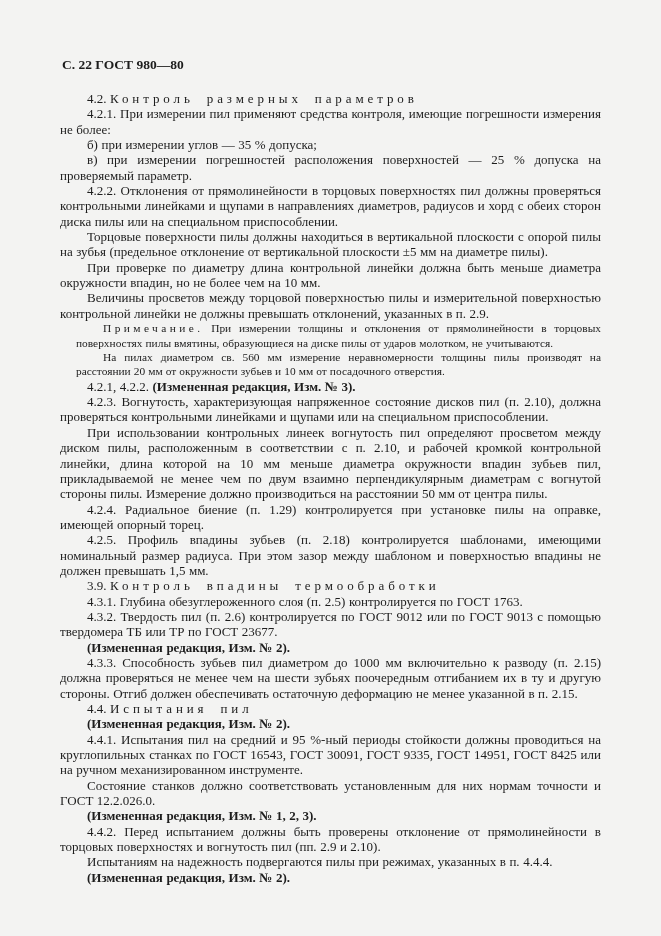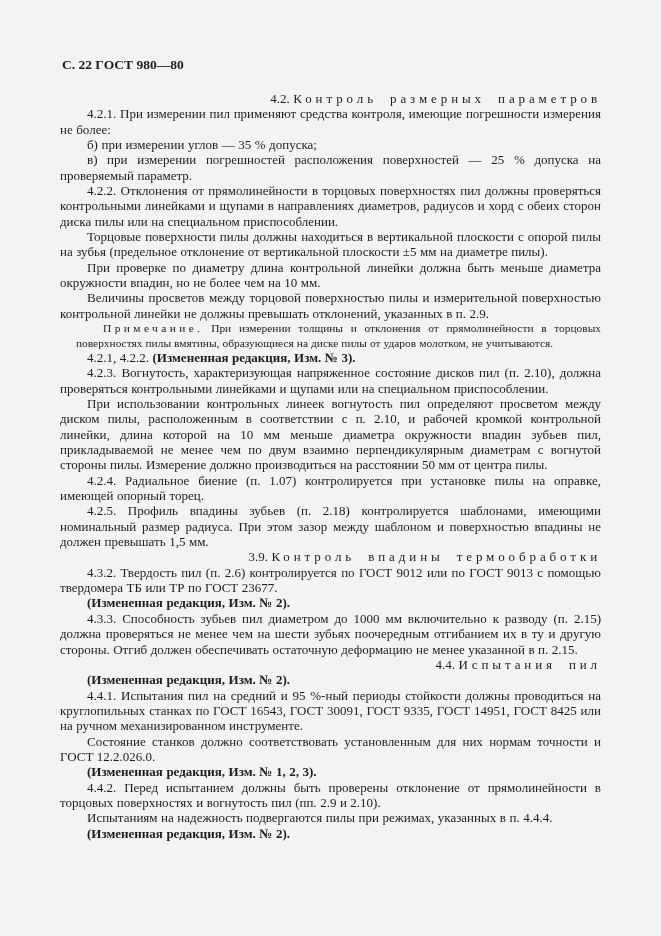--- a/index.html
+++ b/index.html
@@ -40,21 +40,21 @@
     font-size: 13px;
     line-height: 15.35px;
     word-spacing: 0.02em;
   }
   p.note {
     font-size: 11.4px;
     line-height: 14.4px;
     margin-left: 16px;
   }
   p.heading {
-    text-align: right;
+    text-align: left;
     white-space: nowrap;
   }
   .spaced {
     letter-spacing: 0.30em;
     word-spacing: 0.45em;
   }
   .bold {
     font-weight: bold;
     margin-top: 24px;
   }
@@ -67,26 +67,28 @@
   <div class="content" id="doc-content">
       <p class="para heading"><span>4.2. </span><span class="spaced">Контроль размерных параметров</span></p>
       <p class="para body"><span>4.2.1. При измерении пил применяют средства контроля, имеющие погрешности измерения не более:</span></p>
       <p class="para body"><span>б) при измерении углов — 35 % допуска;</span></p>
       <p class="para body"><span>в) при измерении погрешностей расположения поверхностей — 25 % допуска на проверяемый параметр.</span></p>
       <p class="para body"><span>4.2.2. Отклонения от прямолинейности в торцовых поверхностях пил должны проверяться контрольными линейками и щупами в направлениях диаметров, радиусов и хорд с обеих сторон диска пилы или на специальном приспособлении.</span></p>
       <p class="para body"><span>Торцовые поверхности пилы должны находиться в вертикальной плоскости с опорой пилы на зубья (предельное отклонение от вертикальной плоскости ±5 мм на диаметре пилы).</span></p>
       <p class="para body"><span>При проверке по диаметру длина контрольной линейки должна быть меньше диаметра окружности впадин, но не более чем на 10 мм.</span></p>
       <p class="para body"><span>Величины просветов между торцовой поверхностью пилы и измерительной поверхностью контрольной линейки не должны превышать отклонений, указанных в п. 2.9.</span></p>
       <p class="para note"><span class="spaced">Примечание.</span><span> При измерении толщины и отклонения от прямолинейности в торцовых поверхностях пилы вмятины, образующиеся на диске пилы от ударов молотком, не учитываются.</span></p>
+      <p class="para note"><span>На пилах диаметром св. 560 мм измерение неравномерности толщины пилы производят на расстоянии 20 мм от окружности зубьев и 10 мм от посадочного отверстия.</span></p>
       <p class="para body"><span>4.2.1, 4.2.2. </span><span class="bold">(Измененная редакция, Изм. № 3).</span></p>
       <p class="para body"><span>4.2.3. Вогнутость, характеризующая напряженное состояние дисков пил (п. 2.10), должна проверяться контрольными линейками и щупами или на специальном приспособлении.</span></p>
       <p class="para body"><span>При использовании контрольных линеек вогнутость пил определяют просветом между диском пилы, расположенным в соответствии с п. 2.10, и рабочей кромкой контрольной линейки, длина которой на 10 мм меньше диаметра окружности впадин зубьев пил, прикладываемой не менее чем по двум взаимно перпендикулярным диаметрам с вогнутой стороны пилы. Измерение должно производиться на расстоянии 50 мм от центра пилы.</span></p>
-      <p class="para body"><span>4.2.4. Радиальное биение (п. 1.07) контролируется при установке пилы на оправке, имеющей опорный торец.</span></p>
+      <p class="para body"><span>4.2.4. Радиальное биение (п. 1.29) контролируется при установке пилы на оправке, имеющей опорный торец.</span></p>
       <p class="para body"><span>4.2.5. Профиль впадины зубьев (п. 2.18) контролируется шаблонами, имеющими номинальный размер радиуса. При этом зазор между шаблоном и поверхностью впадины не должен превышать 1,5 мм.</span></p>
       <p class="para heading"><span>3.9. </span><span class="spaced">Контроль впадины термообработки</span></p>
+      <p class="para body"><span>4.3.1. Глубина обезуглероженного слоя (п. 2.5) контролируется по ГОСТ 1763.</span></p>
       <p class="para body"><span>4.3.2. Твердость пил (п. 2.6) контролируется по ГОСТ 9012 или по ГОСТ 9013 с помощью твердомера ТБ или ТР по ГОСТ 23677.</span></p>
       <p class="para body"><span class="bold">(Измененная редакция, Изм. № 2).</span></p>
       <p class="para body"><span>4.3.3. Способность зубьев пил диаметром до 1000 мм включительно к разводу (п. 2.15) должна проверяться не менее чем на шести зубьях поочередным отгибанием их в ту и другую стороны. Отгиб должен обеспечивать остаточную деформацию не менее указанной в п. 2.15.</span></p>
       <p class="para heading"><span>4.4. </span><span class="spaced">Испытания пил</span></p>
       <p class="para body"><span class="bold">(Измененная редакция, Изм. № 2).</span></p>
       <p class="para body"><span>4.4.1. Испытания пил на средний и 95 %-ный периоды стойкости должны проводиться на круглопильных станках по ГОСТ 16543, ГОСТ 30091, ГОСТ 9335, ГОСТ 14951, ГОСТ 8425 или на ручном механизированном инструменте.</span></p>
       <p class="para body"><span>Состояние станков должно соответствовать установленным для них нормам точности и ГОСТ 12.2.026.0.</span></p>
       <p class="para body"><span class="bold">(Измененная редакция, Изм. № 1, 2, 3).</span></p>
       <p class="para body"><span>4.4.2. Перед испытанием должны быть проверены отклонение от прямолинейности в торцовых поверхностях и вогнутость пил (пп. 2.9 и 2.10).</span></p>
       <p class="para body"><span>Испытаниям на надежность подвергаются пилы при режимах, указанных в п. 4.4.4.</span></p>

